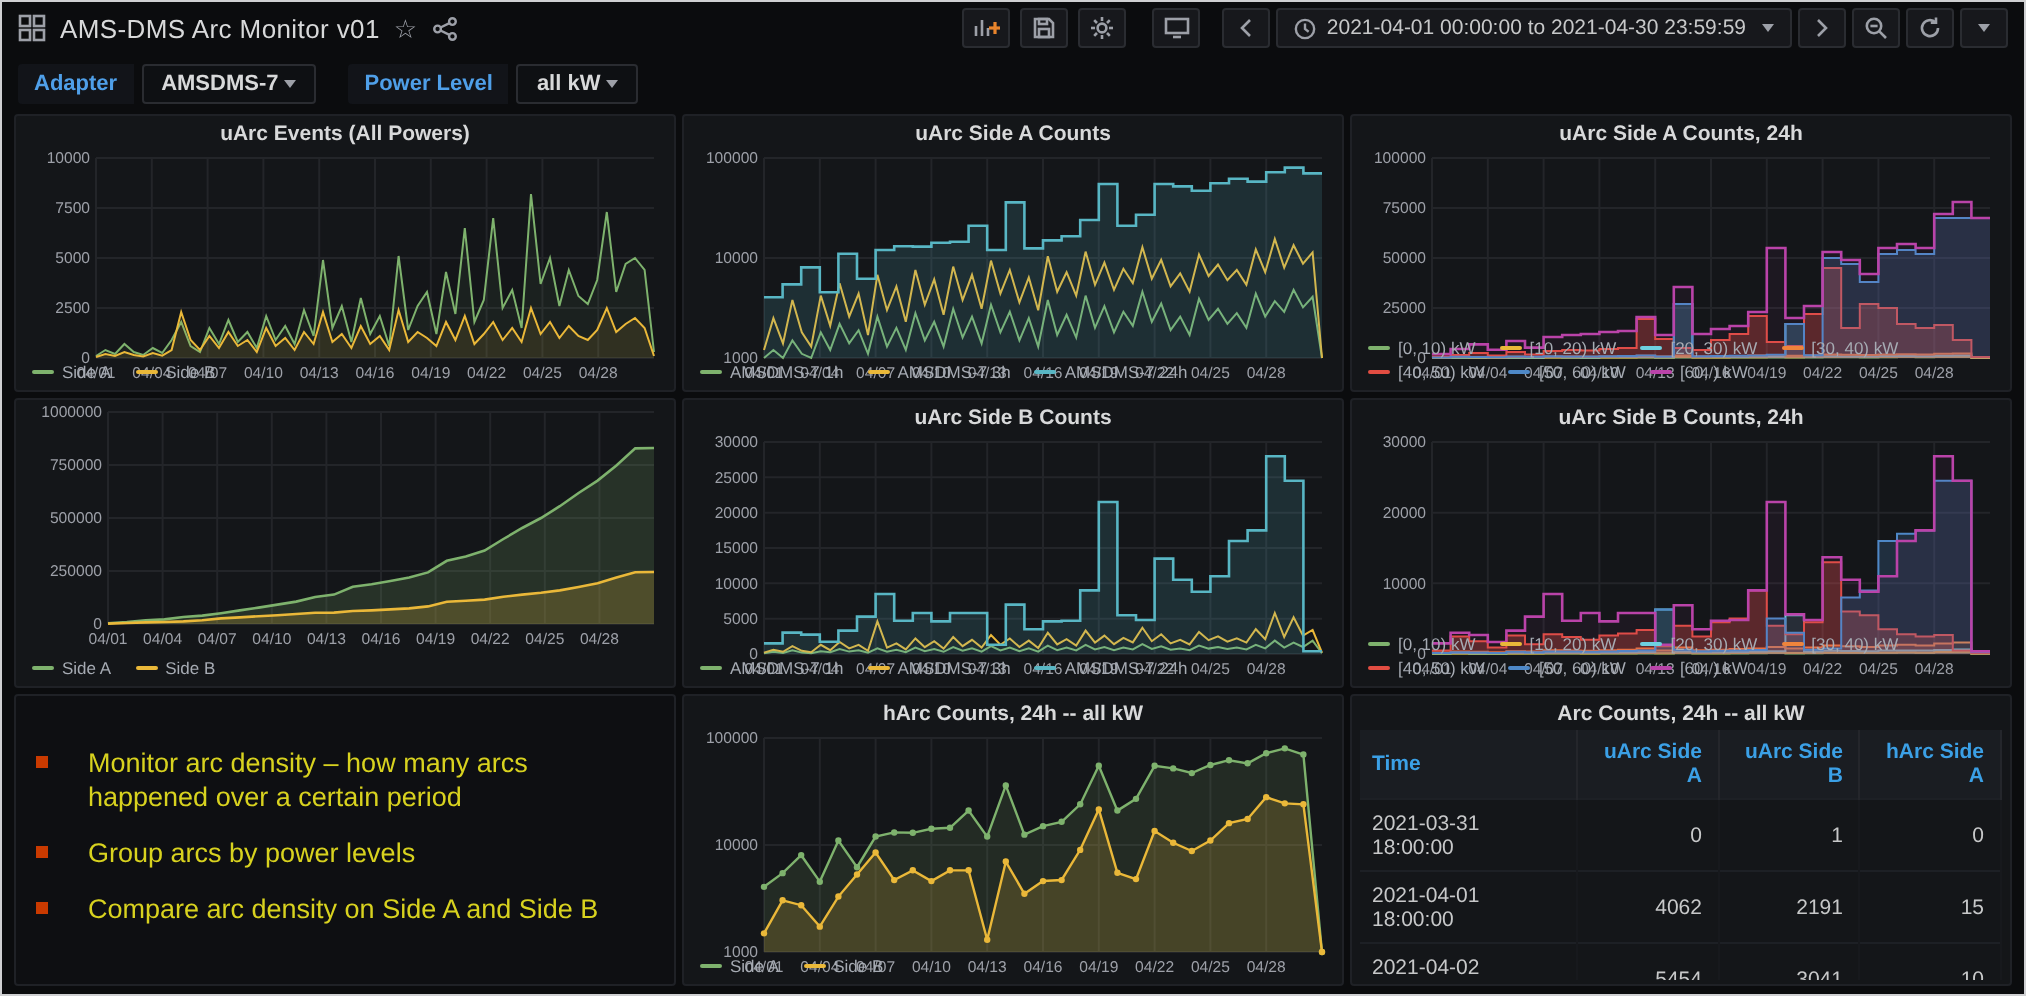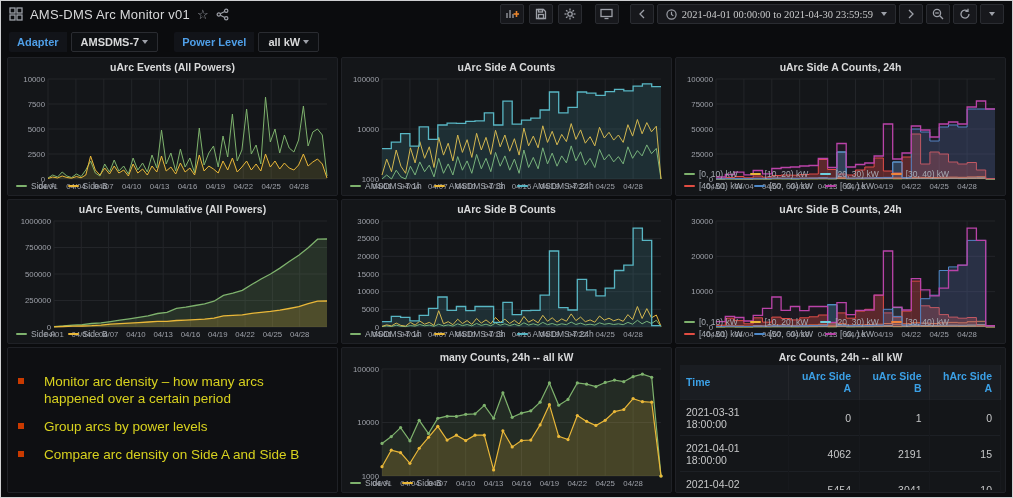--- a/index.html
+++ b/index.html
@@ -8,21 +8,21 @@
   .frame { width:1013px; height:498px; position:relative; background:#0B0C0E;
     border:1px solid #cfd0d2; }
 
   
   .topbar { height:26px; display:flex; padding:0 8px; background:#0B0C0E; }
   .tb-left { display:flex; align-items:center; gap:7px; flex:1; }
   .dash-title { color:#D8D9DA; font-size:13px; font-weight:500; letter-spacing:.2px; }
   .icon-btn { display:flex; align-items:center; justify-content:center; height:20px; min-width:24px;
     background:#17181C; border:1px solid #2A2C31; border-radius:2px; color:#9DA0A8; cursor:pointer; }
   .tb-right { display:flex; align-items:center; gap:5px; }
-  .tb-group { display:flex; align-items:center; gap:3px; margin-left:6px;font-family:Liberation Serif, serif; }
+  .tb-group { display:flex; align-items:center; gap:3px; margin-left:6px; }
   .time-btn { display:flex; align-items:center; gap:5px; padding:0 8px; height:20px;
     background:#17181C; border:1px solid #2A2C31; border-radius:2px; color:#C7C8C9; font-size:10.5px; }
   .caret { width:0; height:0; border-left:3.5px solid transparent; border-right:3.5px solid transparent;
     border-top:4px solid #9DA0A8; display:inline-block; margin-left:3px; }
   .star { color:#9DA0A8; font-size:13px; line-height:1; cursor:pointer; }
 
   
   .varbar { height:30px; display:flex; align-items:center; gap:6px; padding:0 8px; }
   .var-group { display:flex; align-items:center; margin-right:10px; }
   .var-label { font-size:11px; font-weight:600; color:#4F9FE8; background:#121419;
@@ -327,21 +327,20 @@
           <span class="lg-item"><span class="lg-dash" style="background: rgb(234, 184, 57);"></span>[10, 20) kW</span>
           <span class="lg-item"><span class="lg-dash" style="background: rgb(110, 208, 224);"></span>[20, 30) kW</span>
           <span class="lg-item"><span class="lg-dash" style="background: rgb(239, 132, 60);"></span>[30, 40) kW</span>
           <span class="lg-item"><span class="lg-dash" style="background: rgb(226, 77, 66);"></span>[40, 50) kW</span>
           <span class="lg-item"><span class="lg-dash" style="background: rgb(78, 136, 199);"></span>[50, 60) kW</span>
           <span class="lg-item"><span class="lg-dash" style="background: rgb(186, 67, 169);"></span>[60, ) kW</span>
         </div>
     </div>
 
     <div class="panel">
-      <div class="p-title">uArc Events, Cumulative (All Powers)</div>
       <div class="chart">
           <svg width="320" height="122">
             <line x1="42" y1="4" x2="42" y2="110" stroke="#232529"></line>
             <text x="42" y="120" text-anchor="middle" fill="#9DA0A8" font-size="7.8">04/01</text>
             <line x1="69.3" y1="4" x2="69.3" y2="110" stroke="#232529"></line>
             <text x="69.3" y="120" text-anchor="middle" fill="#9DA0A8" font-size="7.8">04/04</text>
             <line x1="96.6" y1="4" x2="96.6" y2="110" stroke="#232529"></line>
             <text x="96.6" y="120" text-anchor="middle" fill="#9DA0A8" font-size="7.8">04/07</text>
             <line x1="123.89999999999999" y1="4" x2="123.89999999999999" y2="110" stroke="#232529"></line>
             <text x="123.89999999999999" y="120" text-anchor="middle" fill="#9DA0A8" font-size="7.8">04/10</text>
@@ -489,21 +488,21 @@
 
     <div class="panel notes">
       <ul>
           <li>Monitor arc density – how many arcs happened over a certain period</li>
           <li>Group arcs by power levels</li>
           <li>Compare arc density on Side A and Side B</li>
         </ul>
     </div>
 
     <div class="panel">
-      <div class="p-title">many Counts, 24h -- all kW</div>
+      <div class="p-title">hArc Counts, 24h -- all kW</div>
       <div class="chart">
           <svg width="320" height="123">
             <line x1="36" y1="4" x2="36" y2="111" stroke="#232529"></line>
             <text x="36" y="121" text-anchor="middle" fill="#9DA0A8" font-size="7.8">04/01</text>
             <line x1="63.900000000000006" y1="4" x2="63.900000000000006" y2="111" stroke="#232529"></line>
             <text x="63.900000000000006" y="121" text-anchor="middle" fill="#9DA0A8" font-size="7.8">04/04</text>
             <line x1="91.80000000000001" y1="4" x2="91.80000000000001" y2="111" stroke="#232529"></line>
             <text x="91.80000000000001" y="121" text-anchor="middle" fill="#9DA0A8" font-size="7.8">04/07</text>
             <line x1="119.7" y1="4" x2="119.7" y2="111" stroke="#232529"></line>
             <text x="119.7" y="121" text-anchor="middle" fill="#9DA0A8" font-size="7.8">04/10</text>

